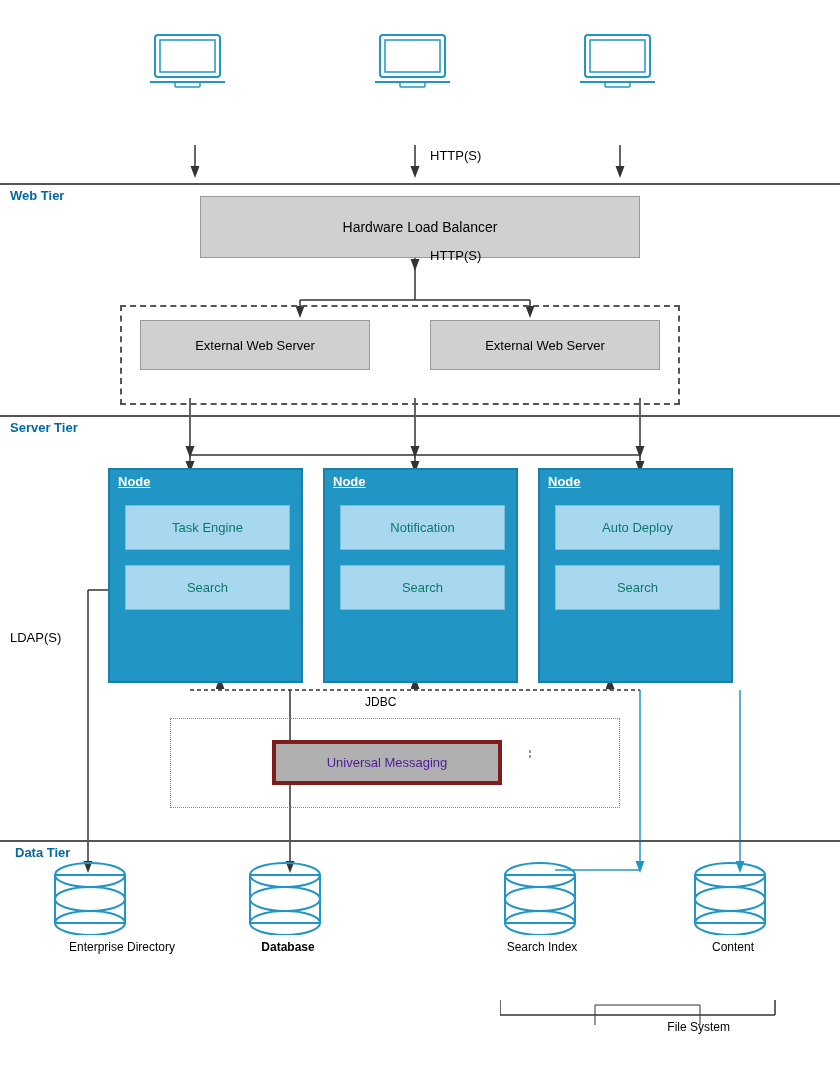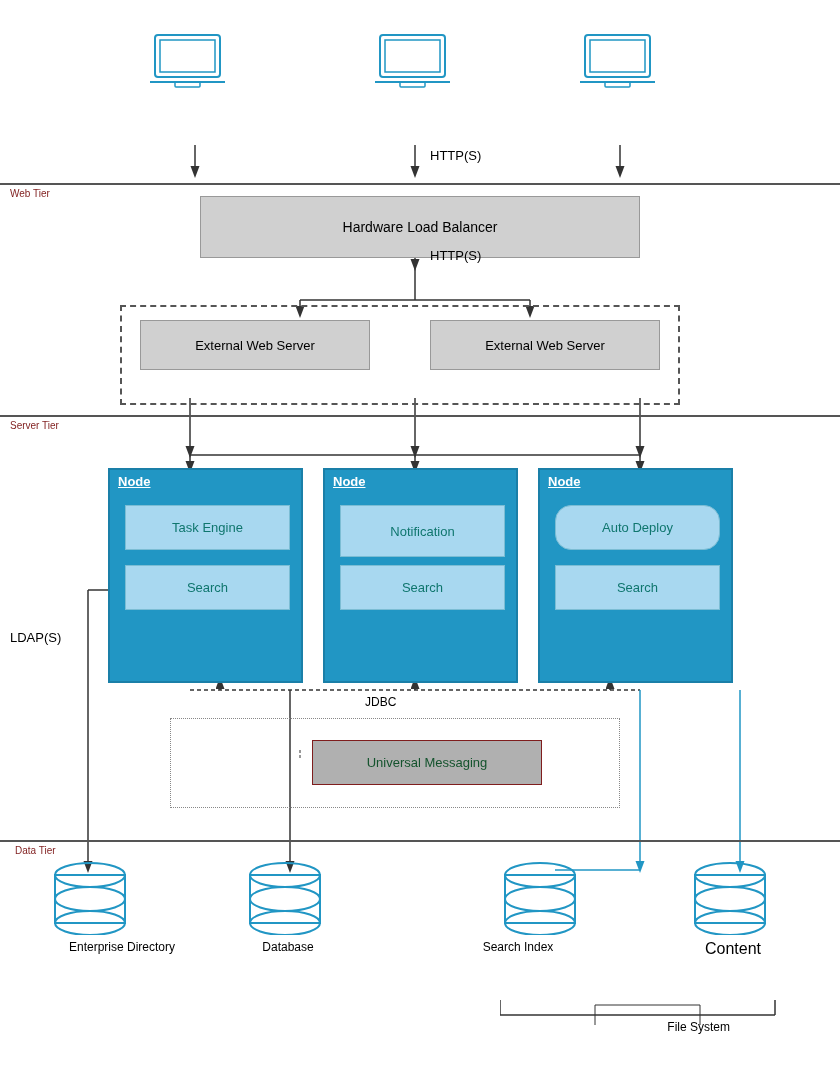--- a/index.html
+++ b/index.html
@@ -15,23 +15,23 @@
 
     .diagram-container {
       width: 840px;
       height: 1083px;
       position: relative;
     }
 
     
     .tier-label {
       position: absolute;
-      font-size: 10px;
-      font-weight: normal;
-      color: #7f1d1d;
+      font-size: 13px;
+      font-weight: bold;
+      color: #0369a1;
     }
 
     
     .tier-line {
       position: absolute;
       left: 0;
       width: 840px;
       height: 2px;
       background: #555;
     }
@@ -77,27 +77,26 @@
       display: flex;
       align-items: center;
       justify-content: center;
       font-size: 13px;
       color: #0f766e;
     }
 
     .box-messaging {
       position: absolute;
       background: #b0b0b0;
-      border: 1px solid #7f1d1d;
+      border: 4px solid #7f1d1d;
       display: flex;
       align-items: center;
       justify-content: center;
       font-size: 13px;
-      color: #14532d;
-      margin-left: 40px;
+      color: #4c1d95;
     }
 
     
     .arrows-svg {
       position: absolute;
       top: 0;
       left: 0;
       width: 840px;
       height: 1083px;
       pointer-events: none;
@@ -212,27 +211,27 @@
   <div class="tier-label" style="top:420px;left:10px;">Server Tier</div>
 
   <div class="node-box" style="top:468px;left:108px;width:195px;height:215px;">
     <span class="node-label">Node</span>
     <div class="inner-box" style="top:35px;left:15px;width:165px;height:45px;">Task Engine</div>
     <div class="inner-box" style="top:95px;left:15px;width:165px;height:45px;">Search</div>
   </div>
 
   <div class="node-box" style="top:468px;left:323px;width:195px;height:215px;">
     <span class="node-label">Node</span>
-    <div class="inner-box" style="top:35px;left:15px;width:165px;height:52px;">Notification</div>
+    <div class="inner-box" style="top:35px;left:15px;width:165px;height:45px;">Notification</div>
     <div class="inner-box" style="top:95px;left:15px;width:165px;height:45px;">Search</div>
   </div>
 
   <div class="node-box" style="top:468px;left:538px;width:195px;height:215px;">
     <span class="node-label">Node</span>
-    <div class="inner-box" style="top:35px;left:15px;width:165px;height:45px;border-radius:16px;">Auto Deploy</div>
+    <div class="inner-box" style="top:35px;left:15px;width:165px;height:45px;">Auto Deploy</div>
     <div class="inner-box" style="top:95px;left:15px;width:165px;height:45px;">Search</div>
   </div>
 
   <div style="position:absolute;top:695px;left:365px;font-size:12px;text-align:right;">JDBC</div>
 
   <div style="position:absolute;top:630px;left:10px;font-size:13px;">LDAP(S)</div>
 
   <div class="box-messaging" style="top:740px;left:272px;width:230px;height:45px;font-size:13px;">Universal Messaging</div>
 
   <div style="position:absolute;top:718px;left:170px;width:450px;height:90px;border:1px dotted #888;"></div>
@@ -247,37 +246,37 @@
     <ellipse cx="40" cy="44" rx="35" ry="12" fill="none" stroke="#2196C4" stroke-width="2"></ellipse>
   </svg>
   <div style="position:absolute;top:940px;left:30px;width:120px;text-align:left;font-size:12px;margin-left:39px;">Enterprise Directory</div>
 
   <svg style="position:absolute;top:855px;left:245px;width:80px;height:80px;">
     <ellipse cx="40" cy="20" rx="35" ry="12" fill="none" stroke="#2196C4" stroke-width="2"></ellipse>
     <rect x="5" y="20" width="70" height="48" fill="none" stroke="#2196C4" stroke-width="2"></rect>
     <ellipse cx="40" cy="68" rx="35" ry="12" fill="none" stroke="#2196C4" stroke-width="2"></ellipse>
     <ellipse cx="40" cy="44" rx="35" ry="12" fill="none" stroke="#2196C4" stroke-width="2"></ellipse>
   </svg>
-  <div style="position:absolute;top:940px;left:248px;width:80px;text-align:center;font-size:12px;">Database</div>
+  <div style="position:absolute;top:940px;left:248px;width:80px;text-align:center;font-size:12px;font-weight:bold;">Database</div>
 
   <svg style="position:absolute;top:855px;left:500px;width:80px;height:80px;">
     <ellipse cx="40" cy="20" rx="35" ry="12" fill="none" stroke="#2196C4" stroke-width="2"></ellipse>
     <rect x="5" y="20" width="70" height="48" fill="none" stroke="#2196C4" stroke-width="2"></rect>
     <ellipse cx="40" cy="68" rx="35" ry="12" fill="none" stroke="#2196C4" stroke-width="2"></ellipse>
     <ellipse cx="40" cy="44" rx="35" ry="12" fill="none" stroke="#2196C4" stroke-width="2"></ellipse>
   </svg>
-  <div style="position:absolute;top:940px;left:468px;width:100px;text-align:center;font-size:12px;">Search Index</div>
+  <div style="position:absolute;top:940px;left:492px;width:100px;text-align:center;font-size:12px;">Search Index</div>
 
   <svg style="position:absolute;top:855px;left:690px;width:80px;height:80px;">
     <ellipse cx="40" cy="20" rx="35" ry="12" fill="none" stroke="#2196C4" stroke-width="2"></ellipse>
     <rect x="5" y="20" width="70" height="48" fill="none" stroke="#2196C4" stroke-width="2"></rect>
     <ellipse cx="40" cy="68" rx="35" ry="12" fill="none" stroke="#2196C4" stroke-width="2"></ellipse>
     <ellipse cx="40" cy="44" rx="35" ry="12" fill="none" stroke="#2196C4" stroke-width="2"></ellipse>
   </svg>
-  <div style="position:absolute;top:940px;left:693px;width:80px;text-align:center;font-size:16px;">Content</div>
+  <div style="position:absolute;top:940px;left:693px;width:80px;text-align:center;font-size:12px;">Content</div>
 
   <svg style="position:absolute;top:995px;left:500px;width:280px;height:40px;">
     <line x1="0" y1="5" x2="0" y2="20" stroke="#333" stroke-width="1.5"></line>
     <line x1="0" y1="20" x2="275" y2="20" stroke="#333" stroke-width="1.5"></line>
     <line x1="275" y1="5" x2="275" y2="20" stroke="#333" stroke-width="1.5"></line>
   </svg>
   <div style="position:absolute;top:1020px;left:580px;width:150px;text-align:right;font-size:12px;">File System</div>
 
 </div>
 

